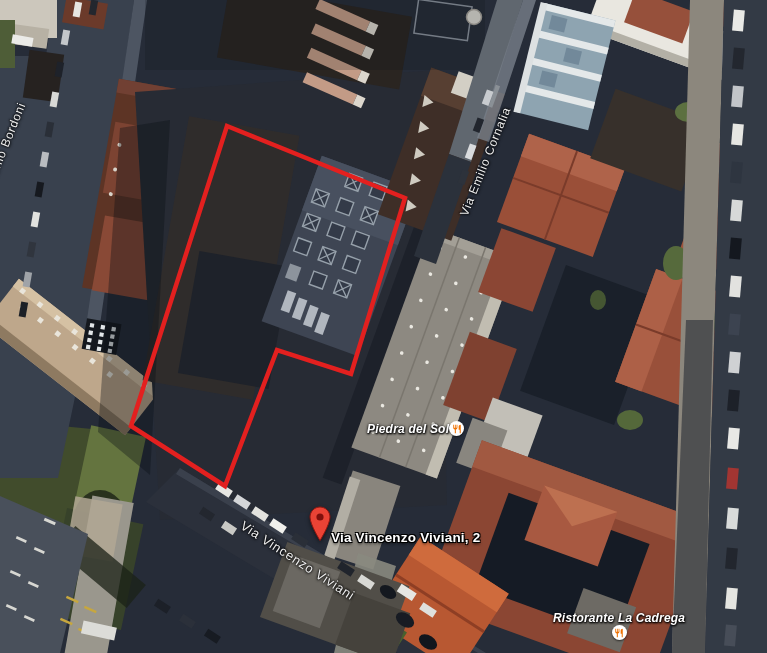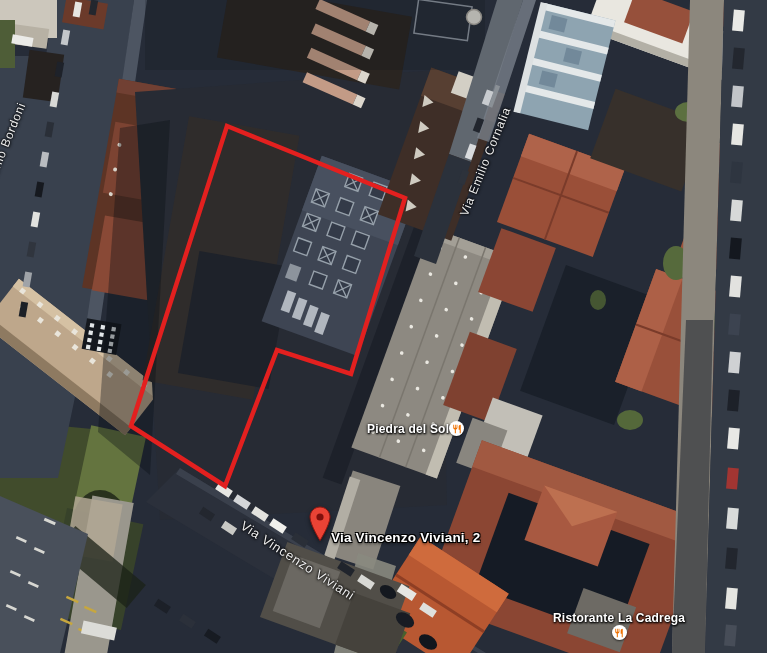--- a/index.html
+++ b/index.html
@@ -6,21 +6,21 @@
   #frame{position:relative;width:767px;height:653px;overflow:hidden;
          font-family:"Liberation Sans",sans-serif;background:#262c38;}
   #frame svg.scenery{position:absolute;left:0;top:0;display:block;}
   .street-label{position:absolute;white-space:nowrap;color:rgba(255,255,255,.93);
     font-size:12px;letter-spacing:.8px;
     text-shadow:0 1px 3px rgba(0,0,0,.95),0 0 2px rgba(0,0,0,.85),0 -1px 2px rgba(0,0,0,.7);}
   .street-label.viviani{font-size:13px;}
   .marker-label{position:absolute;white-space:nowrap;color:#fff;font-size:13.5px;font-weight:700;
     letter-spacing:.2px;
     text-shadow:-1px -1px 0 #000,1px -1px 0 #000,-1px 1px 0 #000,1px 1px 0 #000,0 2px 3px rgba(0,0,0,.85);}
-  .poi{position:absolute;display:flex;align-items:center;white-space:nowrap;}
+  .poi{position:absolute;display:flex;align-items:center;white-space:nowrap;font-style:italic;}
   .poi .poi-text{color:#fff;font-size:12px;font-weight:600;letter-spacing:.2px;
     text-shadow:0 1px 2px rgba(0,0,0,.95),0 0 3px rgba(0,0,0,.8),1px 1px 2px rgba(0,0,0,.8);}
   .poi .poi-icon{width:15px;height:15px;border-radius:50%;background:#fff;flex:0 0 auto;
     display:flex;align-items:center;justify-content:center;box-shadow:0 1px 2px rgba(0,0,0,.6);}
   .pin{position:absolute;left:309px;top:506px;width:22px;height:36px;
     filter:drop-shadow(0 2px 2px rgba(0,0,0,.5));}
 </style>
 </head>
 <body>
 

